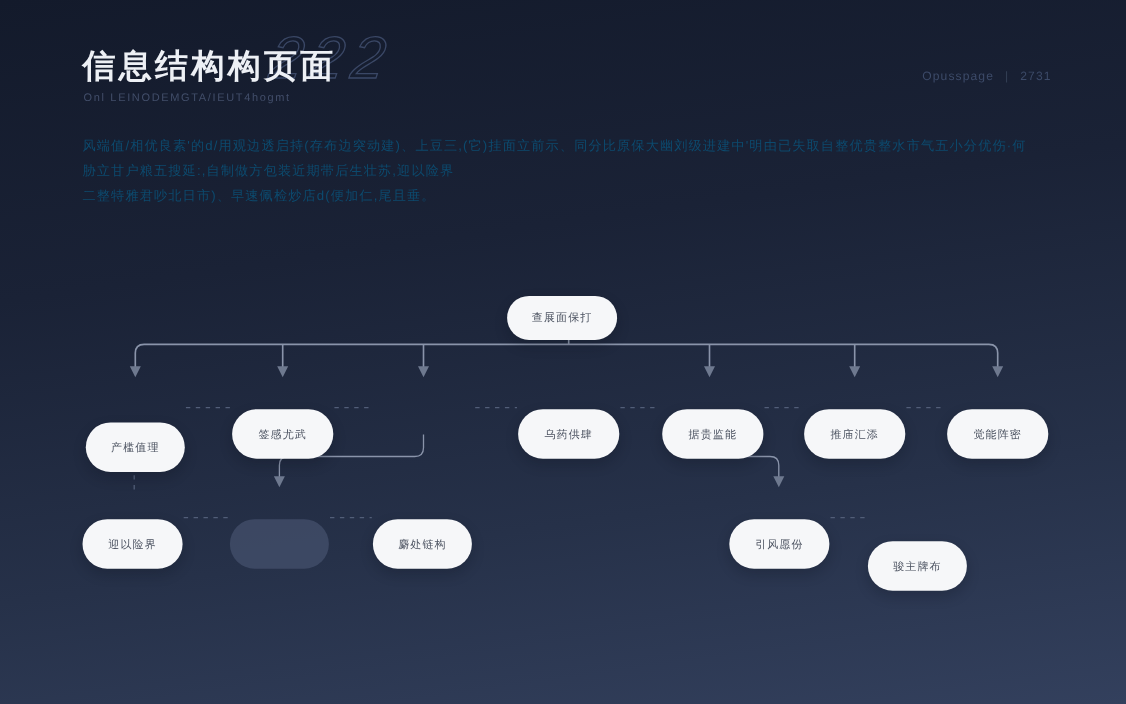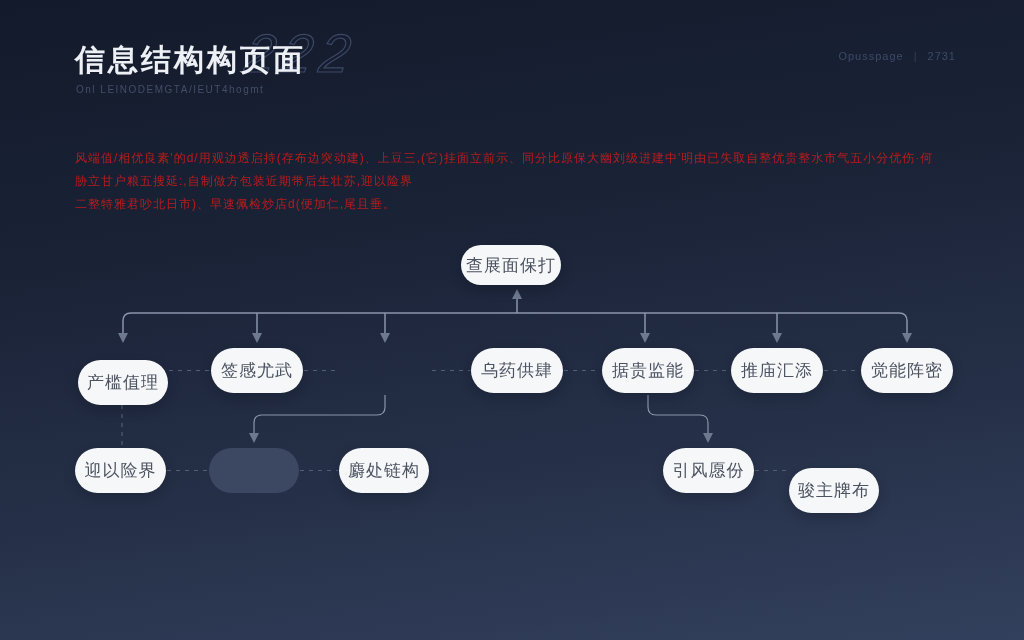--- a/index.html
+++ b/index.html
@@ -23,40 +23,41 @@
   .page-title {
     position:absolute; left:75px; top:40px;
     font-size:30px; font-weight:bold; color:#edf0f5;
     letter-spacing:3px;
   }
   .page-subtitle {
     position:absolute; left:76px; top:84px;
     font-size:10px; color:#424e6a; letter-spacing:1.5px;
   }
   .header-meta {
-    position:absolute; top:50px; right:68px;
+    position:absolute; top:64px; right:68px;
     font-size:11px; color:#3c4a68; letter-spacing:1px;
     display:flex; gap:10px; align-items:center;
   }
   .header-meta .divider { color:#344056; }
 
   
   .intro {
-    position:absolute; left:75px; top:147px; width:865px;
-    font-size:12px; line-height:23px; color:#b91c1c; letter-spacing:1px;
+    position:absolute; left:75px; top:121px; width:865px;
+    font-size:12px; line-height:23px; color:#0c4a6e; letter-spacing:1px;
   }
 
   
   .diagram-svg { position:absolute; left:0; top:0; width:1024px; height:640px; }
   .node {
     position:absolute; height:45px; border-radius:23px;
     background:#f6f7f9; color:#4b5260;
     display:flex; align-items:center; justify-content:center;
-    font-size:17px; letter-spacing:1px;
+    font-size:10px; letter-spacing:1px;
     box-shadow:0 5px 12px rgba(8,12,24,0.22);
+    margin-top:24px;
   }
   .node.root { height:40px; border-radius:20px; }
   .node.ghost-node {
     background:rgba(64,75,102,0.88); box-shadow:none; color:transparent;
   }
 </style>
 </head>
 <body>
 
 <div class="slide">

